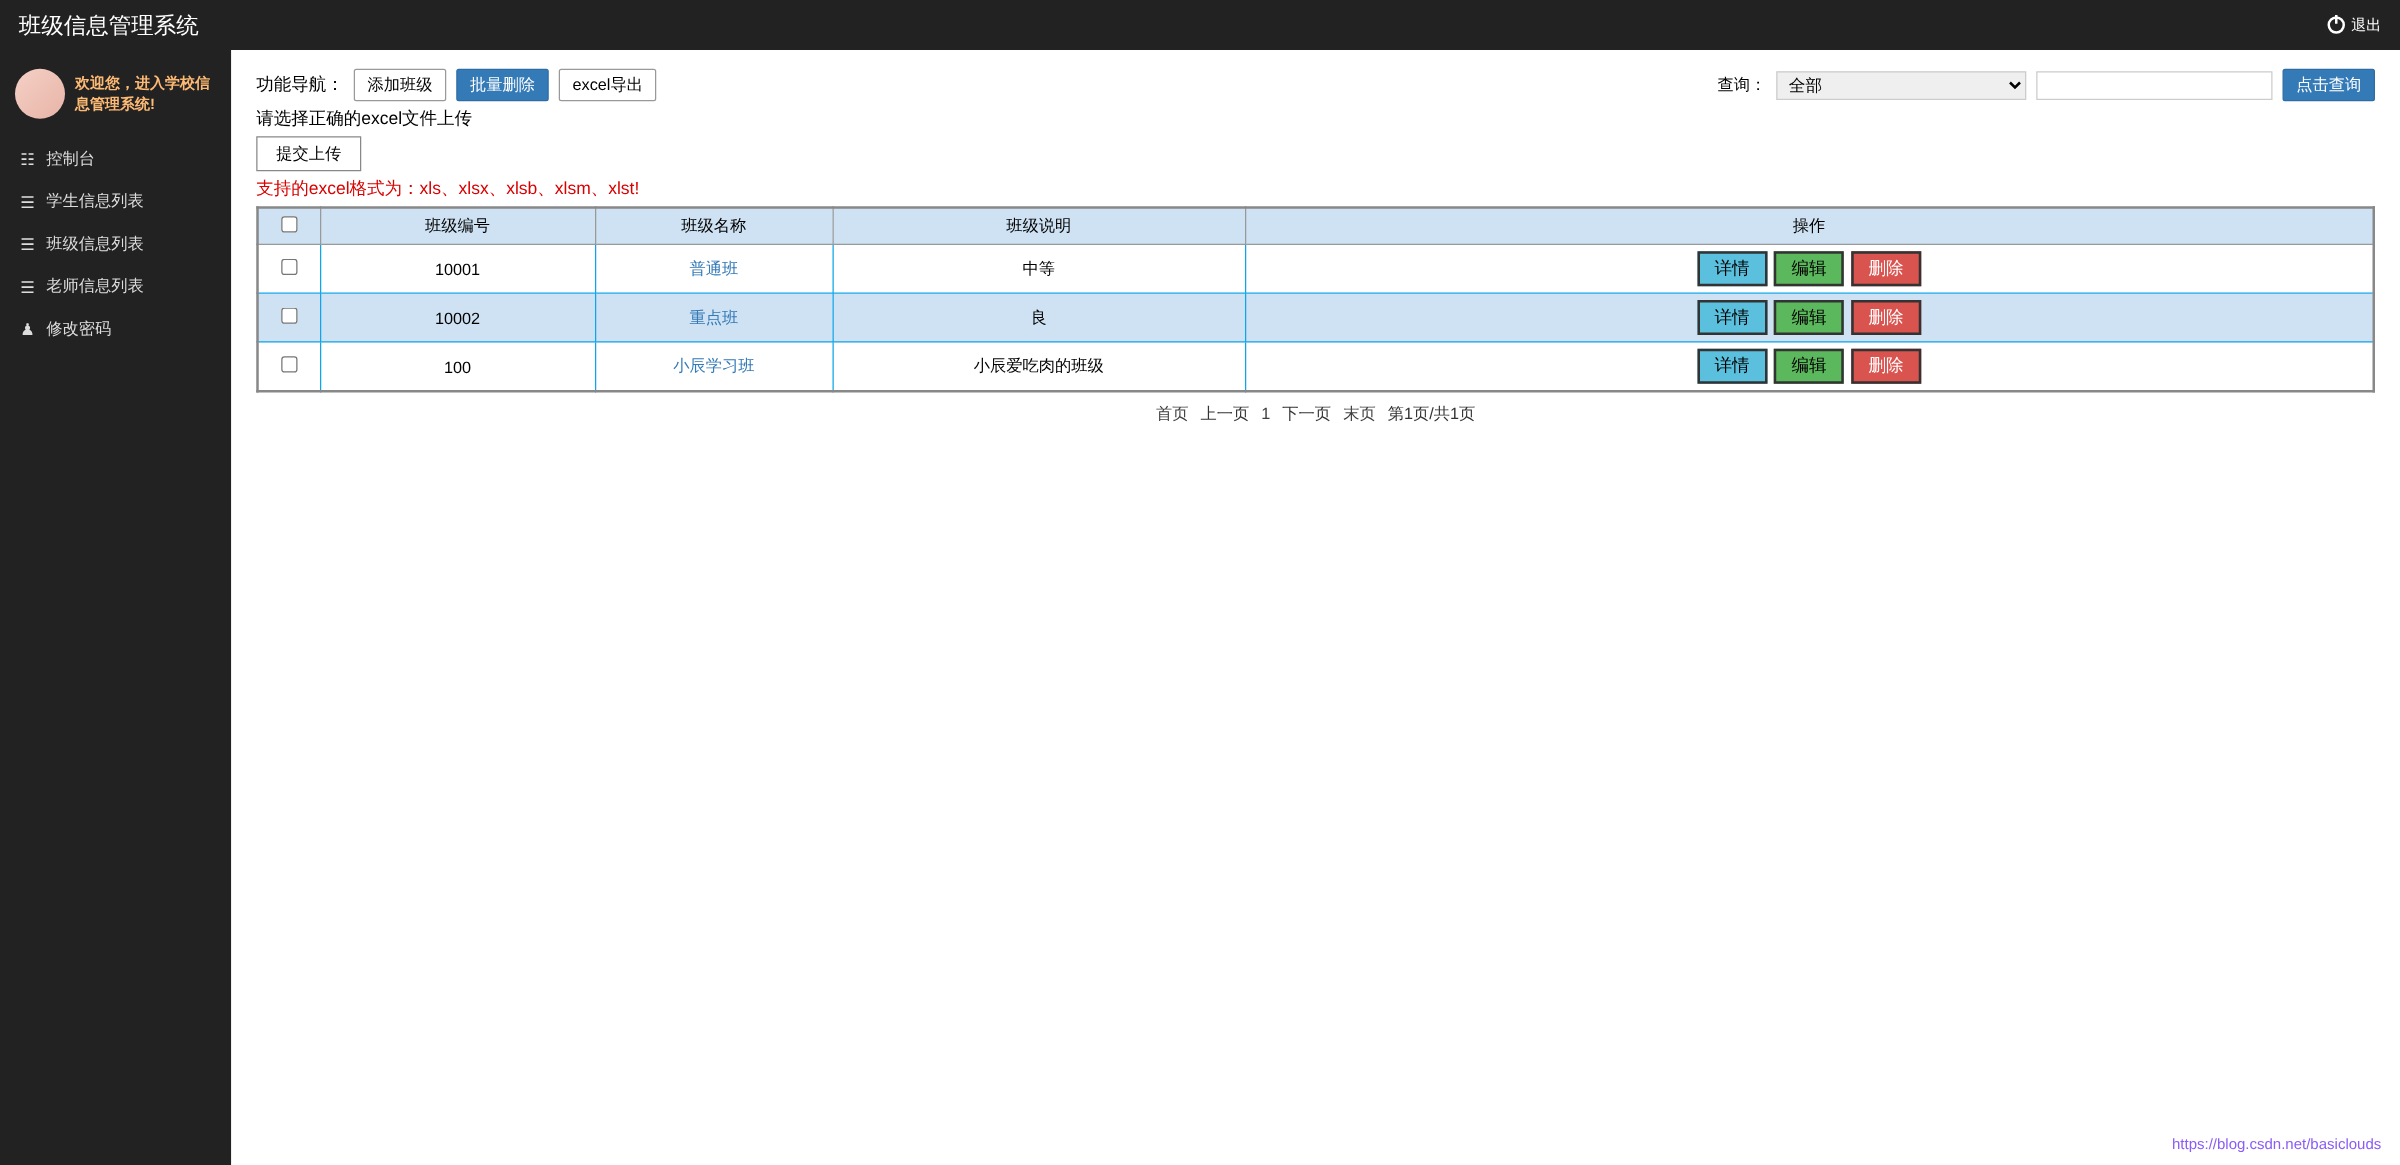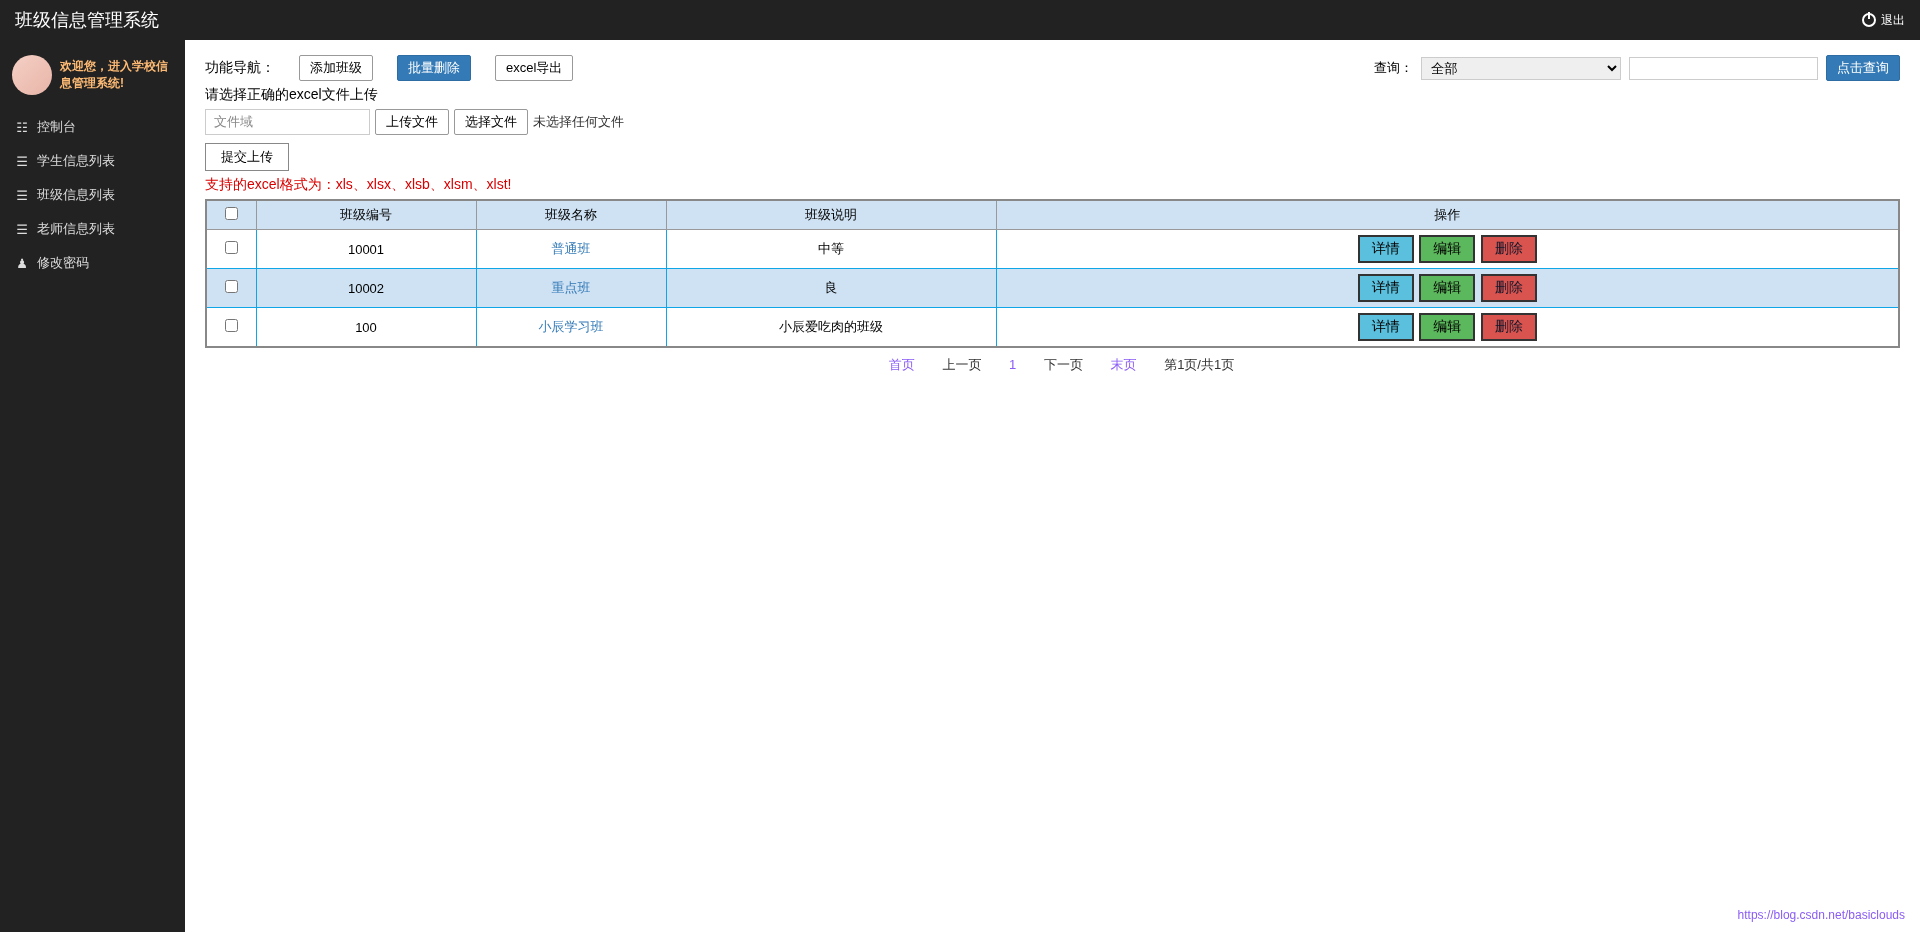--- a/index.html
+++ b/index.html
@@ -16,21 +16,21 @@
     .sidebar { width: 185px; background: #222; color: #fff; padding-top: 15px; }
     .welcome-box { display: flex; align-items: center; padding: 0 12px 15px; gap: 8px; }
     .avatar { width: 40px; height: 40px; border-radius: 50%; background: linear-gradient(135deg, #f5d0c5, #e8b4a8); flex-shrink: 0; }
     .welcome-text { color: #fdba74; font-size: 12px; line-height: 1.4; font-weight: bold; }
     .nav-item { padding: 8px 15px; color: #ddd; cursor: pointer; display: flex; align-items: center; gap: 8px; font-size: 13px; }
     .nav-icon { width: 14px; display: inline-block; text-align: center; }
     
     .main { flex: 1; background: #fff; padding: 15px 20px; overflow: auto; }
     
     .toolbar-row { display: flex; justify-content: space-between; align-items: center; margin-bottom: 5px; }
-    .toolbar-left { display: flex; align-items: center; gap: 24px; justify-content: center; }
+    .toolbar-left { display: flex; align-items: center; gap: 8px; justify-content: center; }
     .toolbar-label { font-size: 14px; }
     .btn { padding: 3px 10px; border: 1px solid #999; background: #fff; cursor: pointer; font-size: 13px; border-radius: 2px; font-family: inherit; }
     .btn-primary { background: #337ab7; color: #fff; border-color: #2e6da4; }
     .toolbar-right { display: flex; align-items: center; gap: 8px; }
     .select-input { padding: 2px 5px; border: 1px solid #ccc; min-width: 200px; font-family: inherit; }
     .text-input { padding: 3px 5px; border: 1px solid #ccc; min-width: 160px; }
     
     .upload-hint { font-size: 14px; margin-bottom: 5px; }
     .file-row { display: flex; align-items: center; gap: 5px; margin-bottom: 8px; }
     .file-field { border: 1px solid #ccc; padding: 3px 8px; min-width: 165px; color: #888; font-size: 13px; }
@@ -41,28 +41,28 @@
     
     .data-table { width: 100%; border-collapse: collapse; border: 2px solid #888; }
     .data-table th { background: #cfe2f3; border: 1px solid #999; padding: 5px; font-weight: normal; font-size: 13px; text-align: center; }
     .data-table td { border: 1px solid #0ea5e9; padding: 5px; text-align: center; font-size: 13px; }
     .data-table tbody tr:nth-child(even) { background: #cfe2f3; }
     .data-table tbody tr:nth-child(odd) { background: #fff; }
     .link-cell { color: #337ab7; cursor: pointer; }
     .action-btn { padding: 3px 12px; border: 2px solid #333; cursor: pointer; font-size: 14px; margin: 0 1px; font-family: inherit; }
     .btn-detail { background: #5bc0de; }
     .btn-edit { background: #5cb85c; }
-    .btn-delete { background: #d9534f; color: #0f172a; }
+    .btn-delete { background: #d9534f; color: #ffffff; }
     .checkbox-col { width: 50px; }
     .id-col { width: 220px; }
     .name-col { width: 190px; }
     .desc-col { width: 330px; }
     
     .pagination { text-align: center; padding: 8px; font-size: 13px; }
-    .pagination .link { color: #8b5cf6; cursor: pointer; margin: 0 21px; }
+    .pagination .link { color: #404040; cursor: pointer; margin: 0 3px; }
     .pagination .text { color: #333; margin: 0 3px; }
     
     .watermark { position: fixed; bottom: 10px; right: 15px; color: #8b5cf6; font-size: 12px; }
   </style>
 </head>
 <body>
 
 <div class="header">
   <div class="header-title">班级信息管理系统</div>
   <div class="header-logout">
@@ -113,26 +113,20 @@
         <span>查询：</span>
         <select class="select-input">
           <option>全部</option>
         </select>
         <input type="text" class="text-input" style="">
         <button class="btn btn-primary">点击查询</button>
       </div>
     </div>
 
     <div class="upload-hint">请选择正确的excel文件上传</div>
-    <div class="file-row">
-      <div class="file-field">文件域</div>
-      <button class="btn">上传文件</button>
-      <button class="btn">选择文件</button>
-      <span class="no-file-text">未选择任何文件</span>
-    </div>
     <div class="submit-row">
       <button class="btn-bordered">提交上传</button>
     </div>
     <div class="format-hint">支持的excel格式为：xls、xlsx、xlsb、xlsm、xlst!</div>
 
     <table class="data-table">
       <thead>
         <tr>
           <th class="checkbox-col"><input type="checkbox" style=""></th>
           <th class="id-col">班级编号</th>

